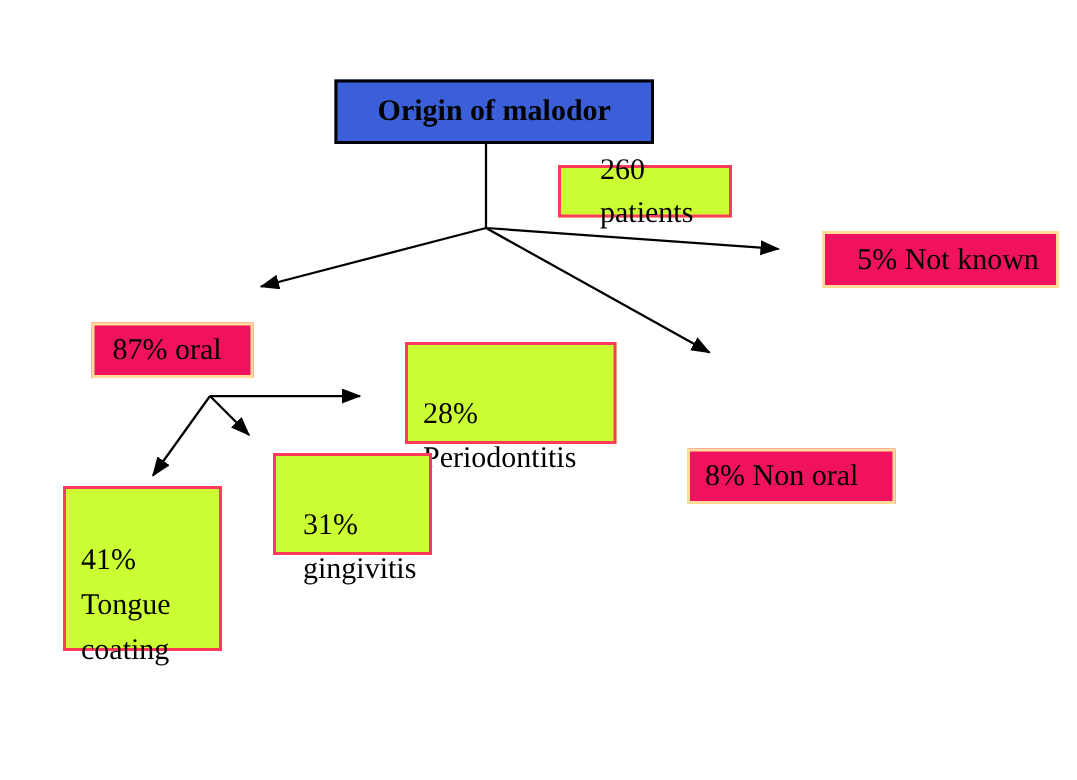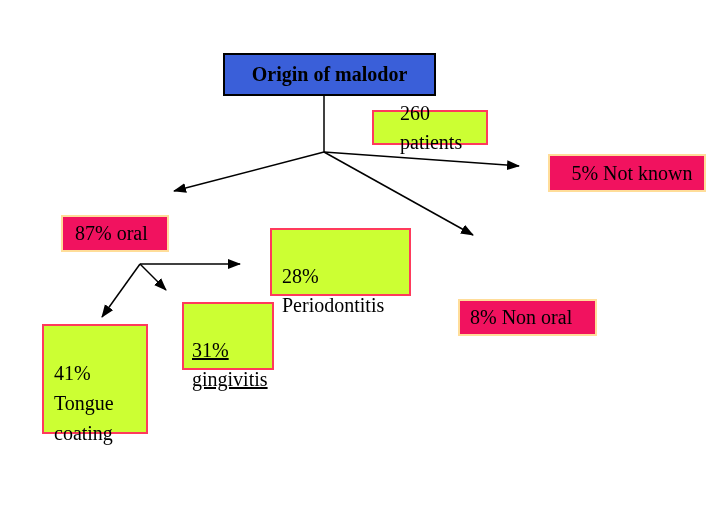--- a/index.html
+++ b/index.html
@@ -76,23 +76,22 @@
   #n-perio {
     left: 270px; top: 228px; width: 141px; height: 68px;
     padding: 3px 17px 0 10px;
   }
   #n-nonoral {
     left: 458px; top: 255px; width: 139px; height: 37px;
     padding-left: 10px;
     margin-top: 44px;
   }
   #n-gingi {
-    left: 182px; top: 302px; width: 92px; height: 68px;
-    padding: 3px 0 0 8px;
-    text-decoration: underline;
+    left: 182px; top: 302px; width: 106px; height: 68px;
+    padding: 3px 0 0 18px;
   }
   #n-tongue {
     left: 42px; top: 324px; width: 106px; height: 110px;
     padding: 2px 0 0 10px;
     line-height: 1.5;
   }
 </style>
 </head>
 <body>
 

